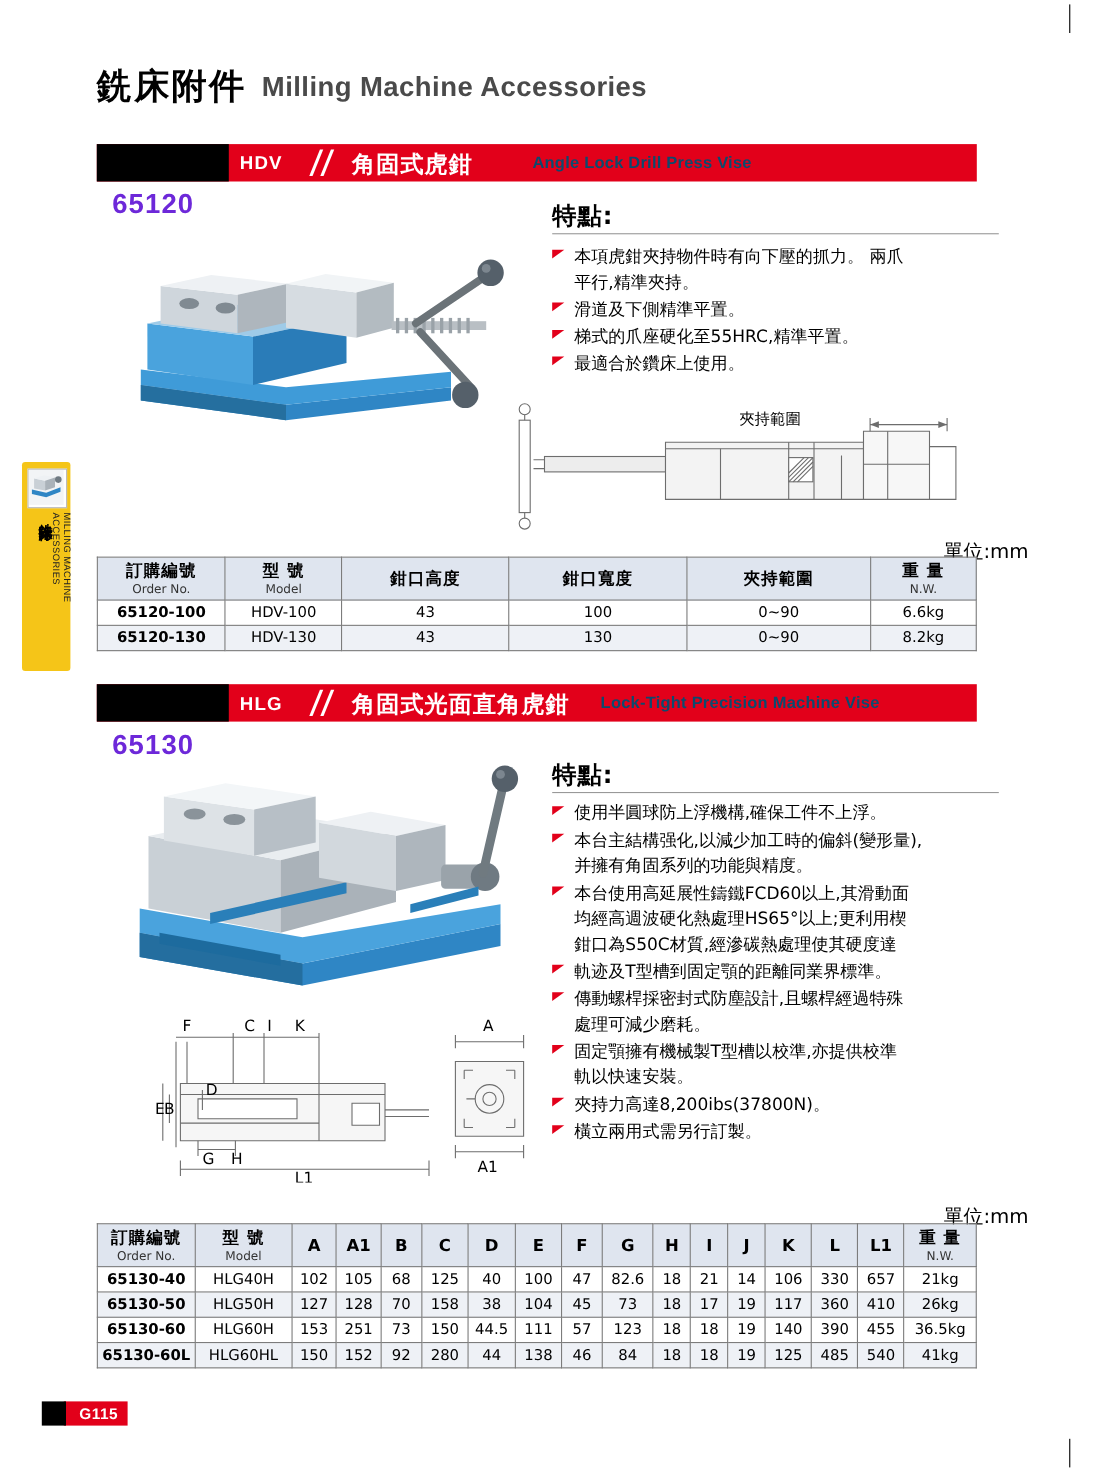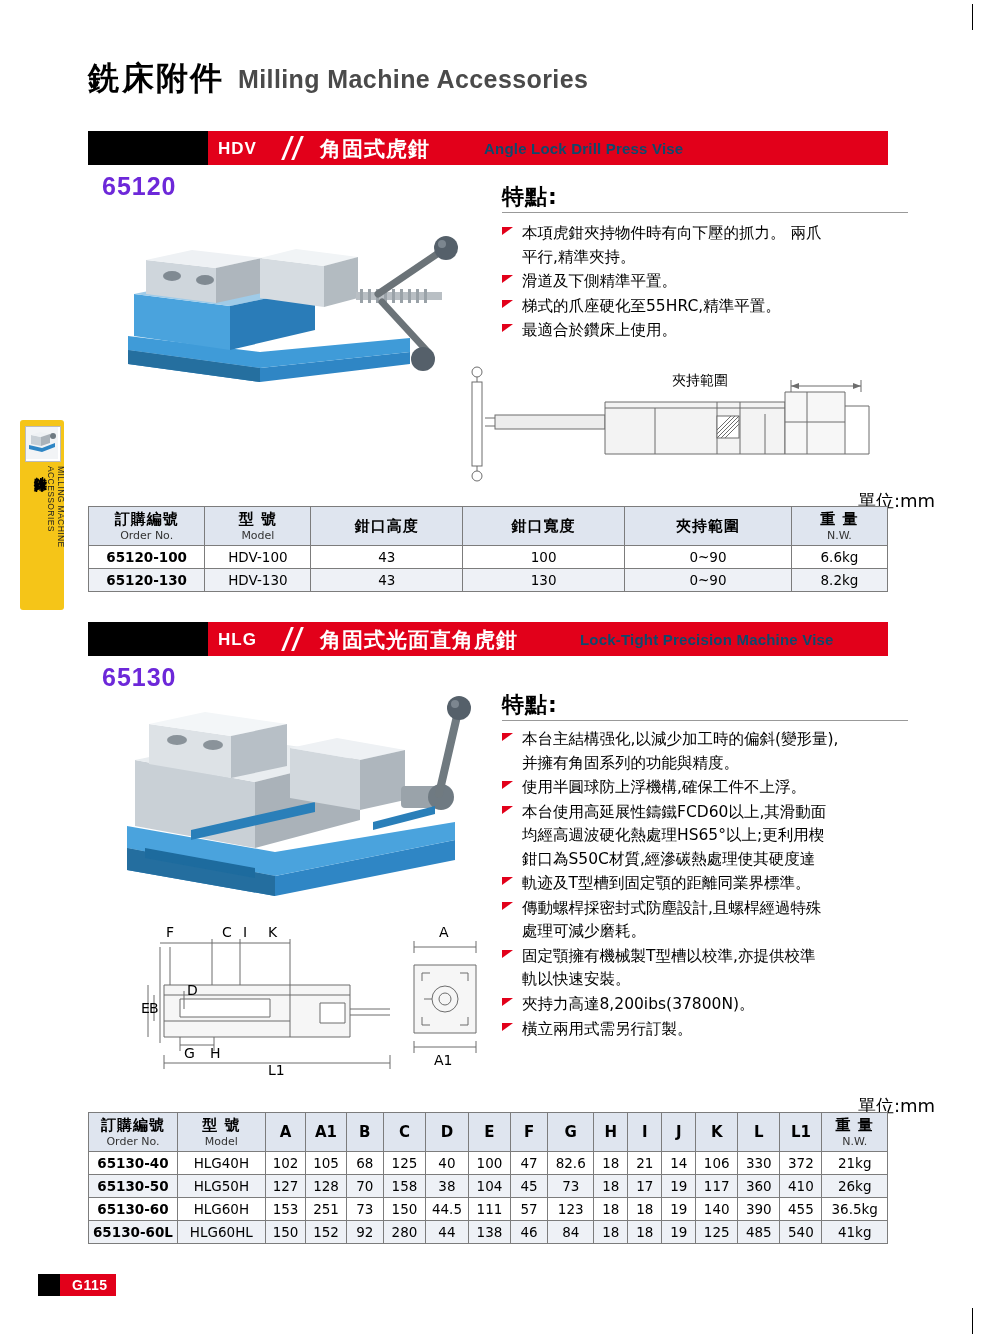--- a/index.html
+++ b/index.html
@@ -256,21 +256,21 @@
     </tbody>
   </table>
 
   <div class="sec" style="top:622px;">
     <div class="bar"></div>
     <div class="blk"></div>
     <div class="code">65130</div>
     <div class="model">HLG</div>
     <div class="arrow"></div>
     <div class="name-cn">角固式光面直角虎鉗</div>
-    <div class="name-en" style="left:492px;text-align:center;">Lock-Tight Precision Machine Vise</div>
+    <div class="name-en" style="left:458px;text-align:center;">Lock-Tight Precision Machine Vise</div>
   </div>
 
   <div class="art" style="left:105px;top:690px;">
     <svg width="390" height="230" viewBox="0 0 390 230">
 
       <polygon points="22,180 170,206 350,170 350,150 170,186 22,158" fill="#2f86c5"></polygon>
       <polygon points="22,158 170,186 350,150 350,132 170,162 22,136" fill="#4aa3dd"></polygon>
       <polygon points="22,180 170,206 170,186 22,158" fill="#246e9f"></polygon>
 
       <polygon points="40,168 150,188 150,178 40,158" fill="#1d6b9e"></polygon>
@@ -302,26 +302,26 @@
 
       <polygon points="268,140 330,124 330,116 268,132" fill="#2a7fb9"></polygon>
     </svg>
   </div>
 
   <div class="feat-title" style="left:502px;top:690px;">特點:</div>
   <div class="feat-rule" style="left:502px;top:720px;width:406px;"></div>
   <div class="feat-list" style="left:500px;top:728px;width:412px;">
     <div class="li">
       <span class="tri"></span>
+      <span class="cont">使用半圓球防上浮機構,確保工件不上浮。</span>
+    </div>
+    <div class="li">
+      <span class="tri"></span>
       <span class="cont">本台主結構强化,以減少加工時的偏斜(變形量),</span>
       <span class="ind">并擁有角固系列的功能與精度。</span>
-    </div>
-    <div class="li">
-      <span class="tri"></span>
-      <span class="cont">使用半圓球防上浮機構,確保工件不上浮。</span>
     </div>
     <div class="li">
       <span class="tri"></span>
       <span class="cont">本台使用高延展性鑄鐵FCD60以上,其滑動面</span>
       <span class="ind">均經高週波硬化熱處理HS65°以上;更利用楔</span>
       <span class="ind">鉗口為S50C材質,經滲碳熱處理使其硬度達</span>
     </div>
     <div class="li">
       <span class="tri"></span>
       <span class="cont">軌迹及T型槽到固定顎的距離同業界標準。</span>
@@ -492,21 +492,21 @@
         <td>125</td>
         <td>40</td>
         <td>100</td>
         <td>47</td>
         <td>82.6</td>
         <td>18</td>
         <td>21</td>
         <td>14</td>
         <td>106</td>
         <td>330</td>
-        <td>372</td>
+        <td>657</td>
         <td>21kg</td>
       </tr>
       <tr class="alt">
         <td class="ord">65130-50</td>
         <td class="mdl">HLG50H</td>
         <td>127</td>
         <td>128</td>
         <td>70</td>
         <td>158</td>
         <td>38</td>

